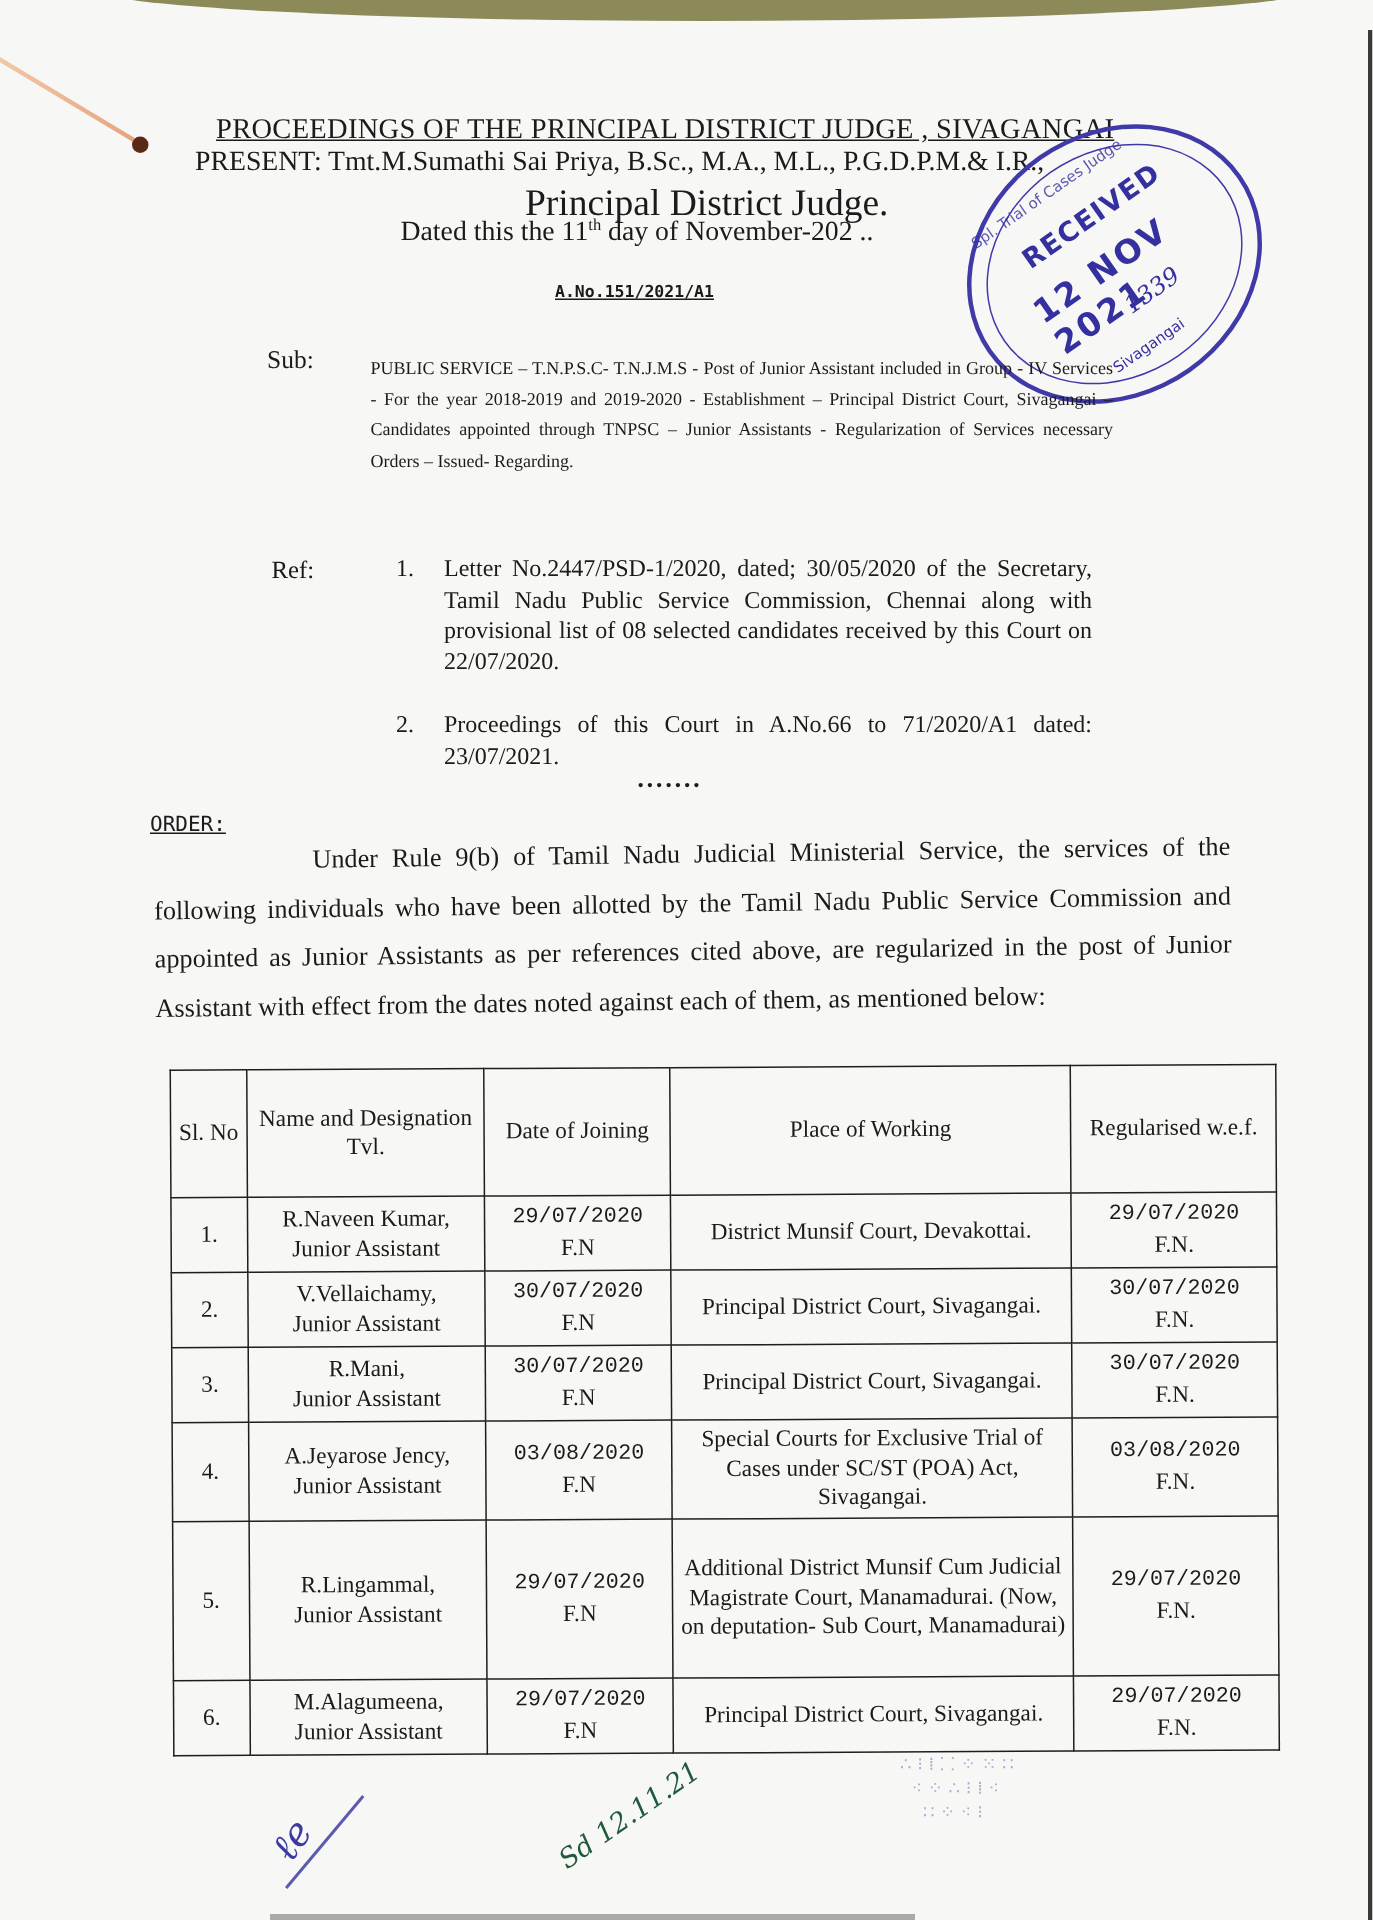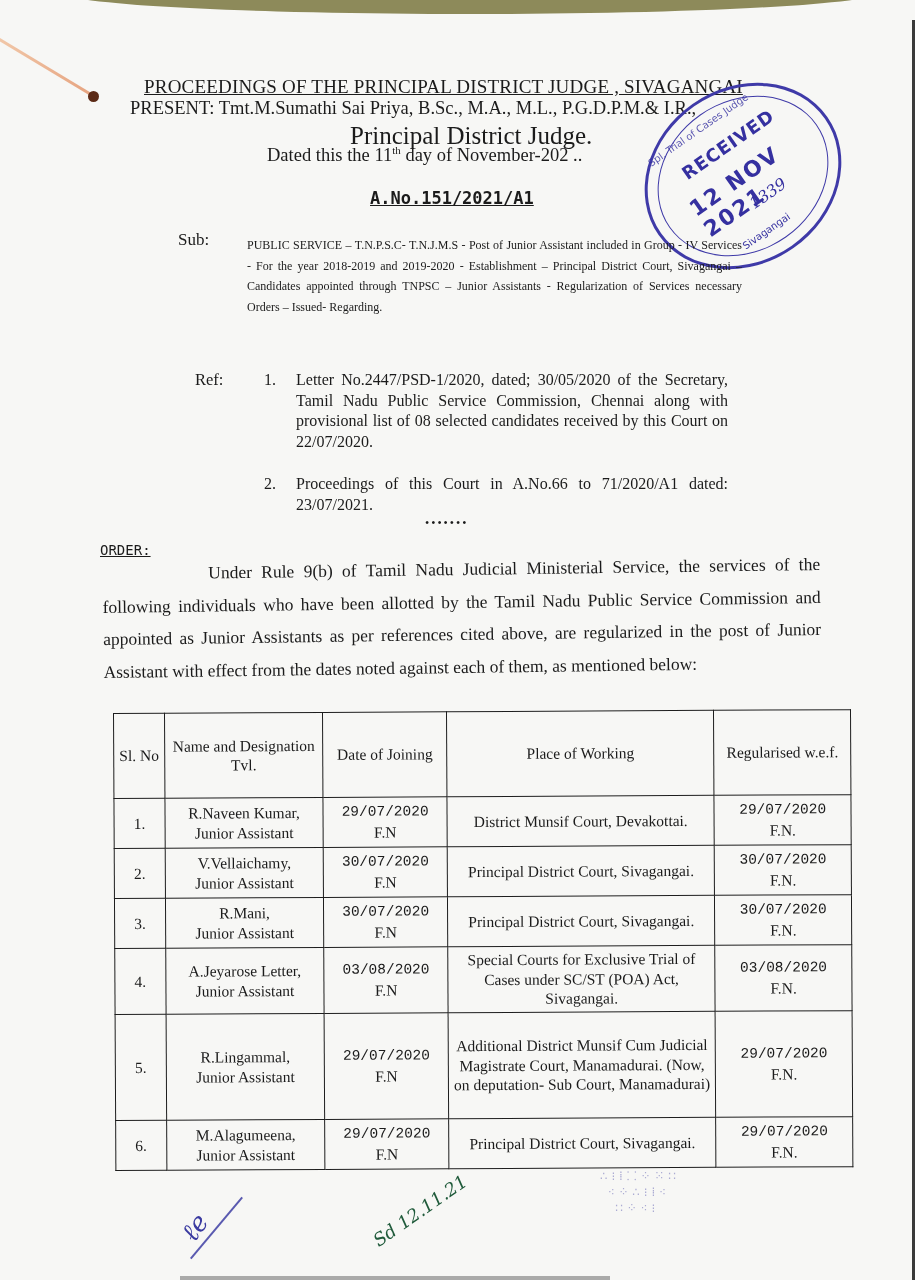--- a/index.html
+++ b/index.html
@@ -27,25 +27,25 @@
     .pin-head {
       position: absolute; left: 88px; top: 91px; width: 11px; height: 11px; border-radius: 50%;
       background: #5b2a16;
     }
     .abs { position: absolute; white-space: nowrap; }
     .h1 { left: 144px; top: 76px; font-size: 19px; text-decoration: underline; letter-spacing: 0.2px; }
     .present { left: 130px; top: 98px; font-size: 18.5px; text-align: center; }
     .judge { left: 350px; top: 122px; font-size: 25px; }
     .dated { left: 267px; top: 144px; font-size: 18.5px; }
     .dated sup { font-size: 11px; }
-    .ano { left: 370px; top: 188px; font-size: 17px; font-weight: bold; text-decoration: underline;
+    .ano { left: 370px; top: 188px; font-size: 11px; font-weight: bold; text-decoration: underline;
       font-family: "DejaVu Sans Mono", monospace; }
     .sub-label { left: 178px; top: 230px; font-size: 17px; }
     .sub-text { left: 247px; top: 235px; width: 495px; font-size: 12px; line-height: 20.5px; white-space: normal; text-align: justify; }
-    .ref-label { left: 195px; top: 370px; font-size: 16.5px; }
+    .ref-label { left: 181px; top: 370px; font-size: 16.5px; }
     .ref-item { position: absolute; font-size: 16px; line-height: 20.5px; }
     .ref-num { position: absolute; left: 0; top: 0; }
     .ref-body { position: absolute; left: 32px; top: 0; width: 432px; text-align: justify; }
     .dots { left: 425px; top: 516px; font-size: 12px; letter-spacing: 2px; }
     .order-h { left: 100px; top: 542px; font-size: 14px; font-weight: normal; text-decoration: underline;
       font-family: "DejaVu Sans Mono", monospace; text-align: center; }
     .order-p { position: absolute; left: 102px; top: 558px; width: 718px; font-size: 17.5px; line-height: 32.5px;
       text-align: justify; text-indent: 106px; font-family: "Liberation Serif", serif; transform: rotate(-0.8deg); transform-origin: 0 0; }
     table.list {
       position: absolute; left: 113px; top: 713px; width: 738px; border-collapse: collapse;
@@ -183,21 +183,21 @@
           </td>
         <td>Principal District Court, Sivagangai.</td>
         <td>
             <div class="date">30/07/2020</div>
             <div>F.N.</div>
           </td>
       </tr>
       <tr style="height:66px">
         <td>4.</td>
         <td>
-            <div>A.Jeyarose Letter,</div>
+            <div>A.Jeyarose Jency,</div>
             <div>Junior Assistant</div>
           </td>
         <td>
             <div class="date">03/08/2020</div>
             <div>F.N</div>
           </td>
         <td>Special Courts for Exclusive Trial of Cases under SC/ST (POA) Act, Sivagangai.</td>
         <td>
             <div class="date">03/08/2020</div>
             <div>F.N.</div>

